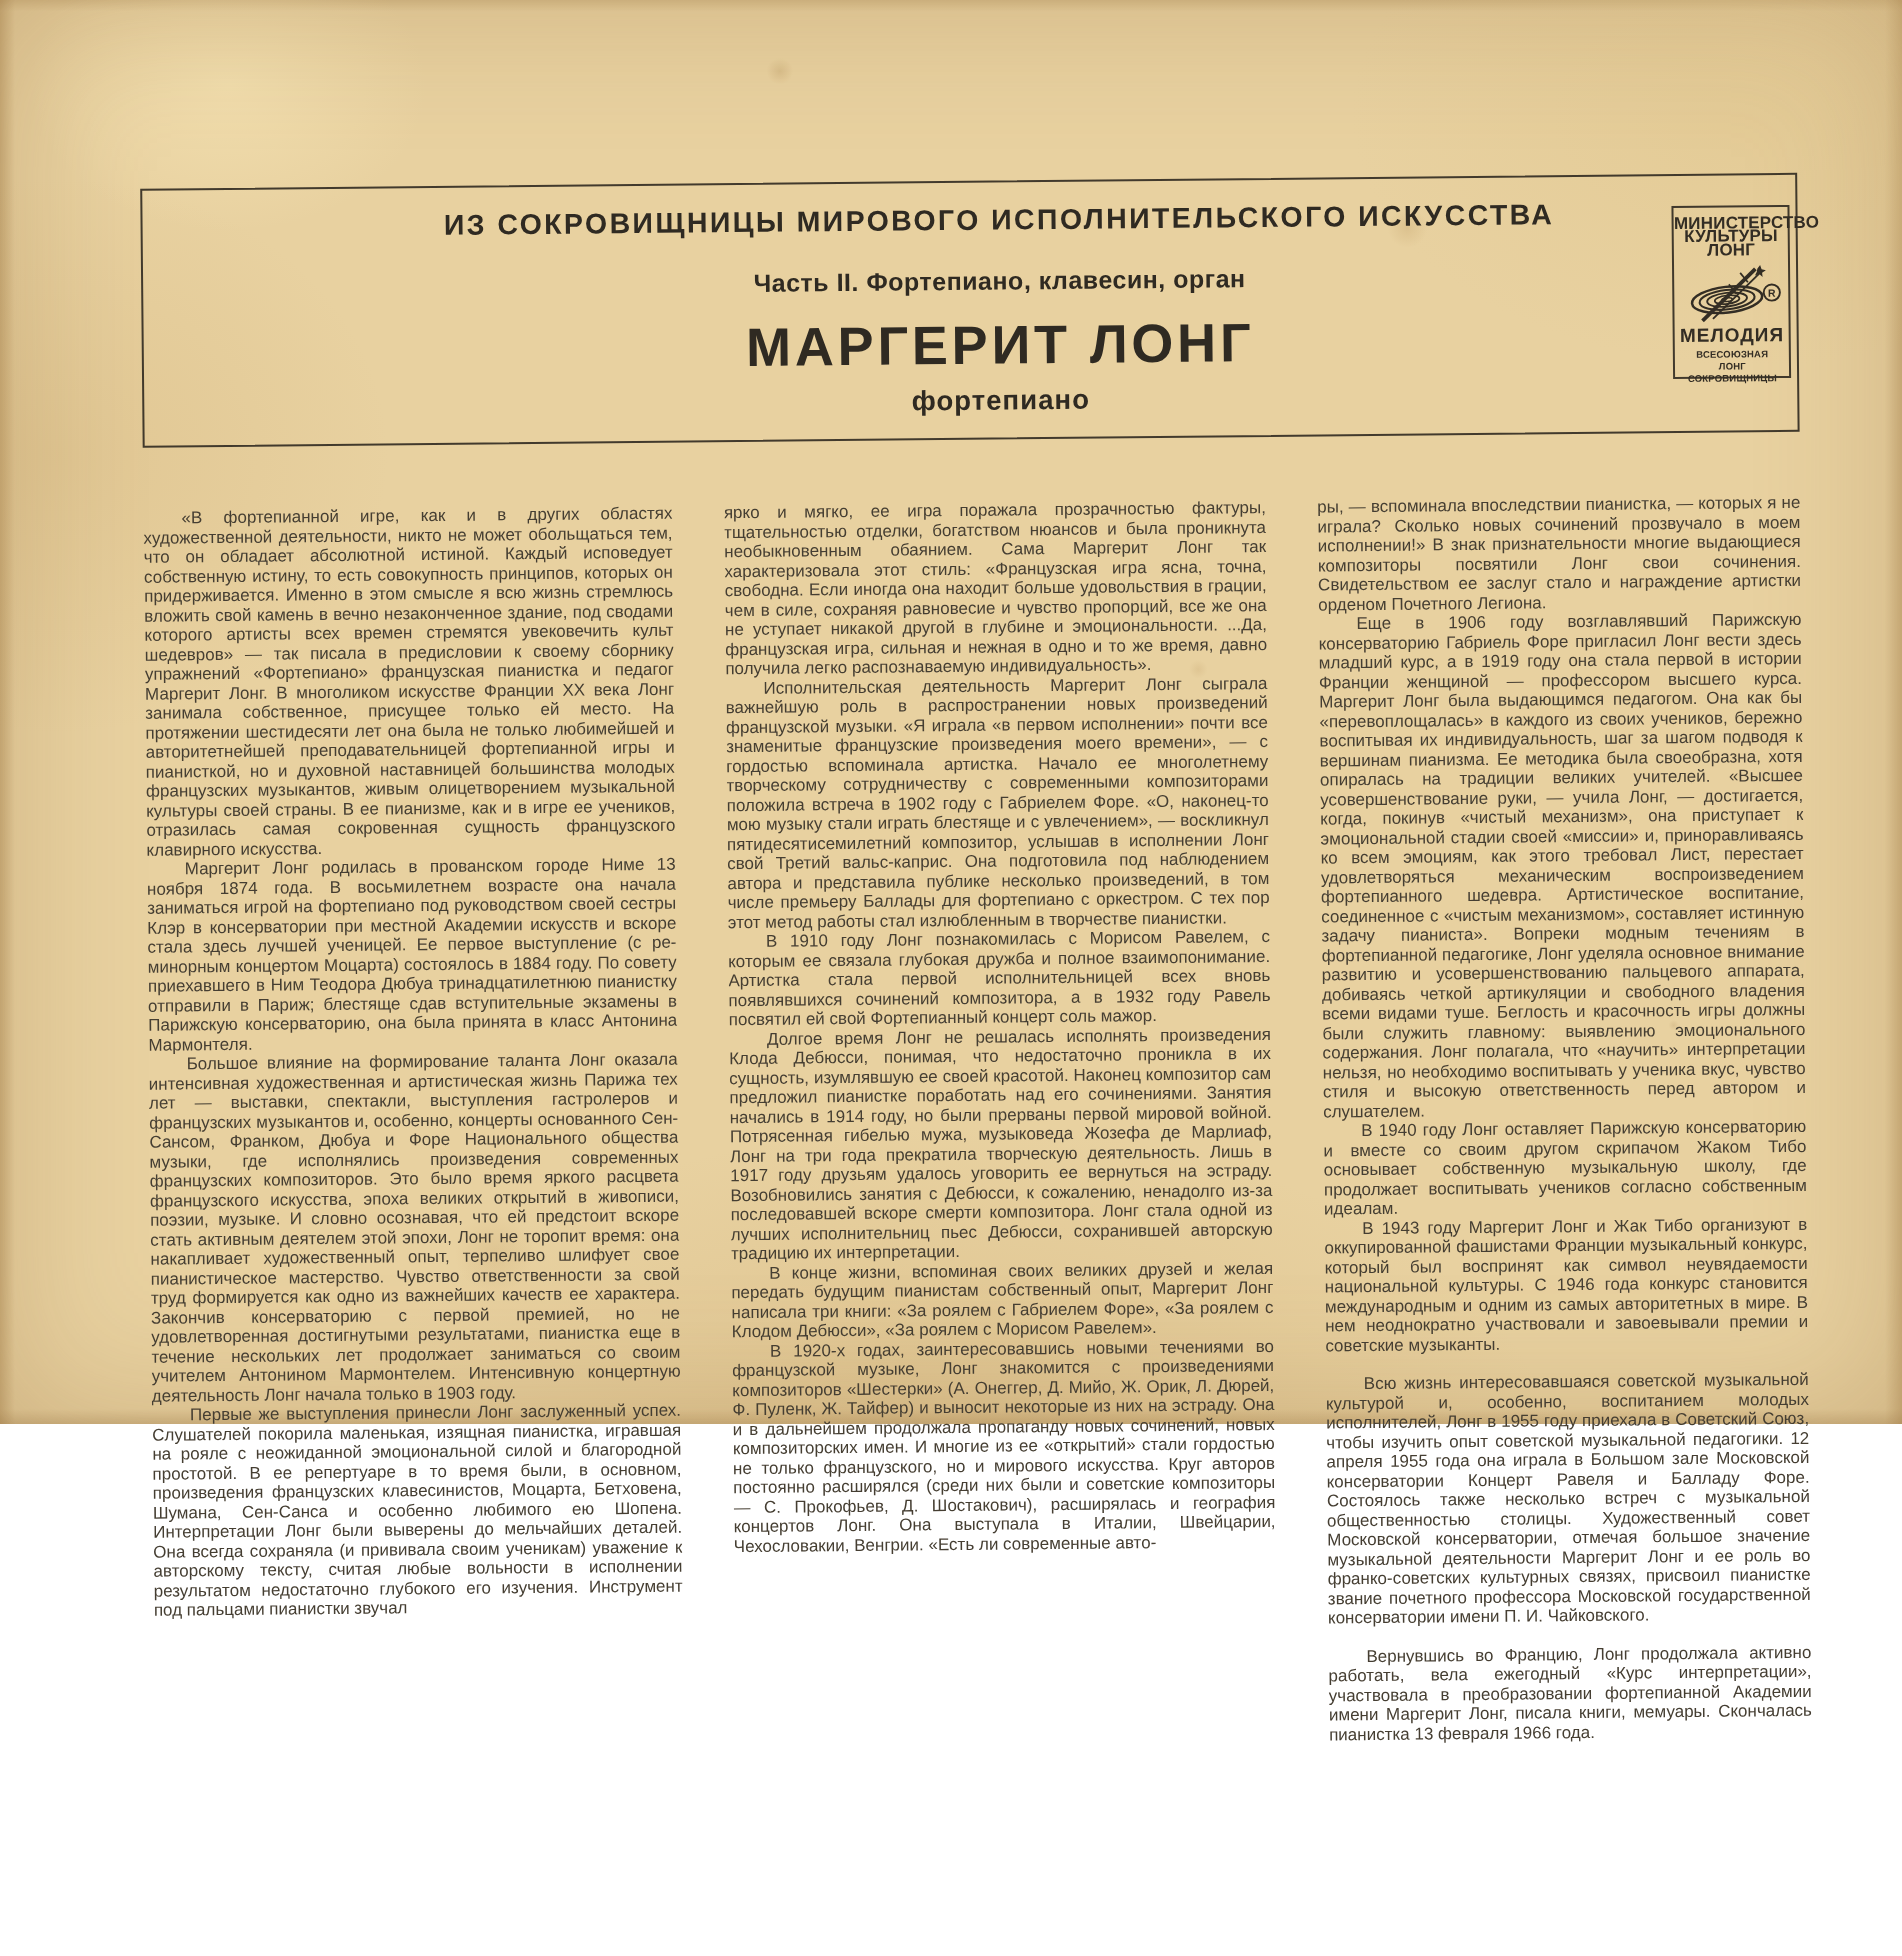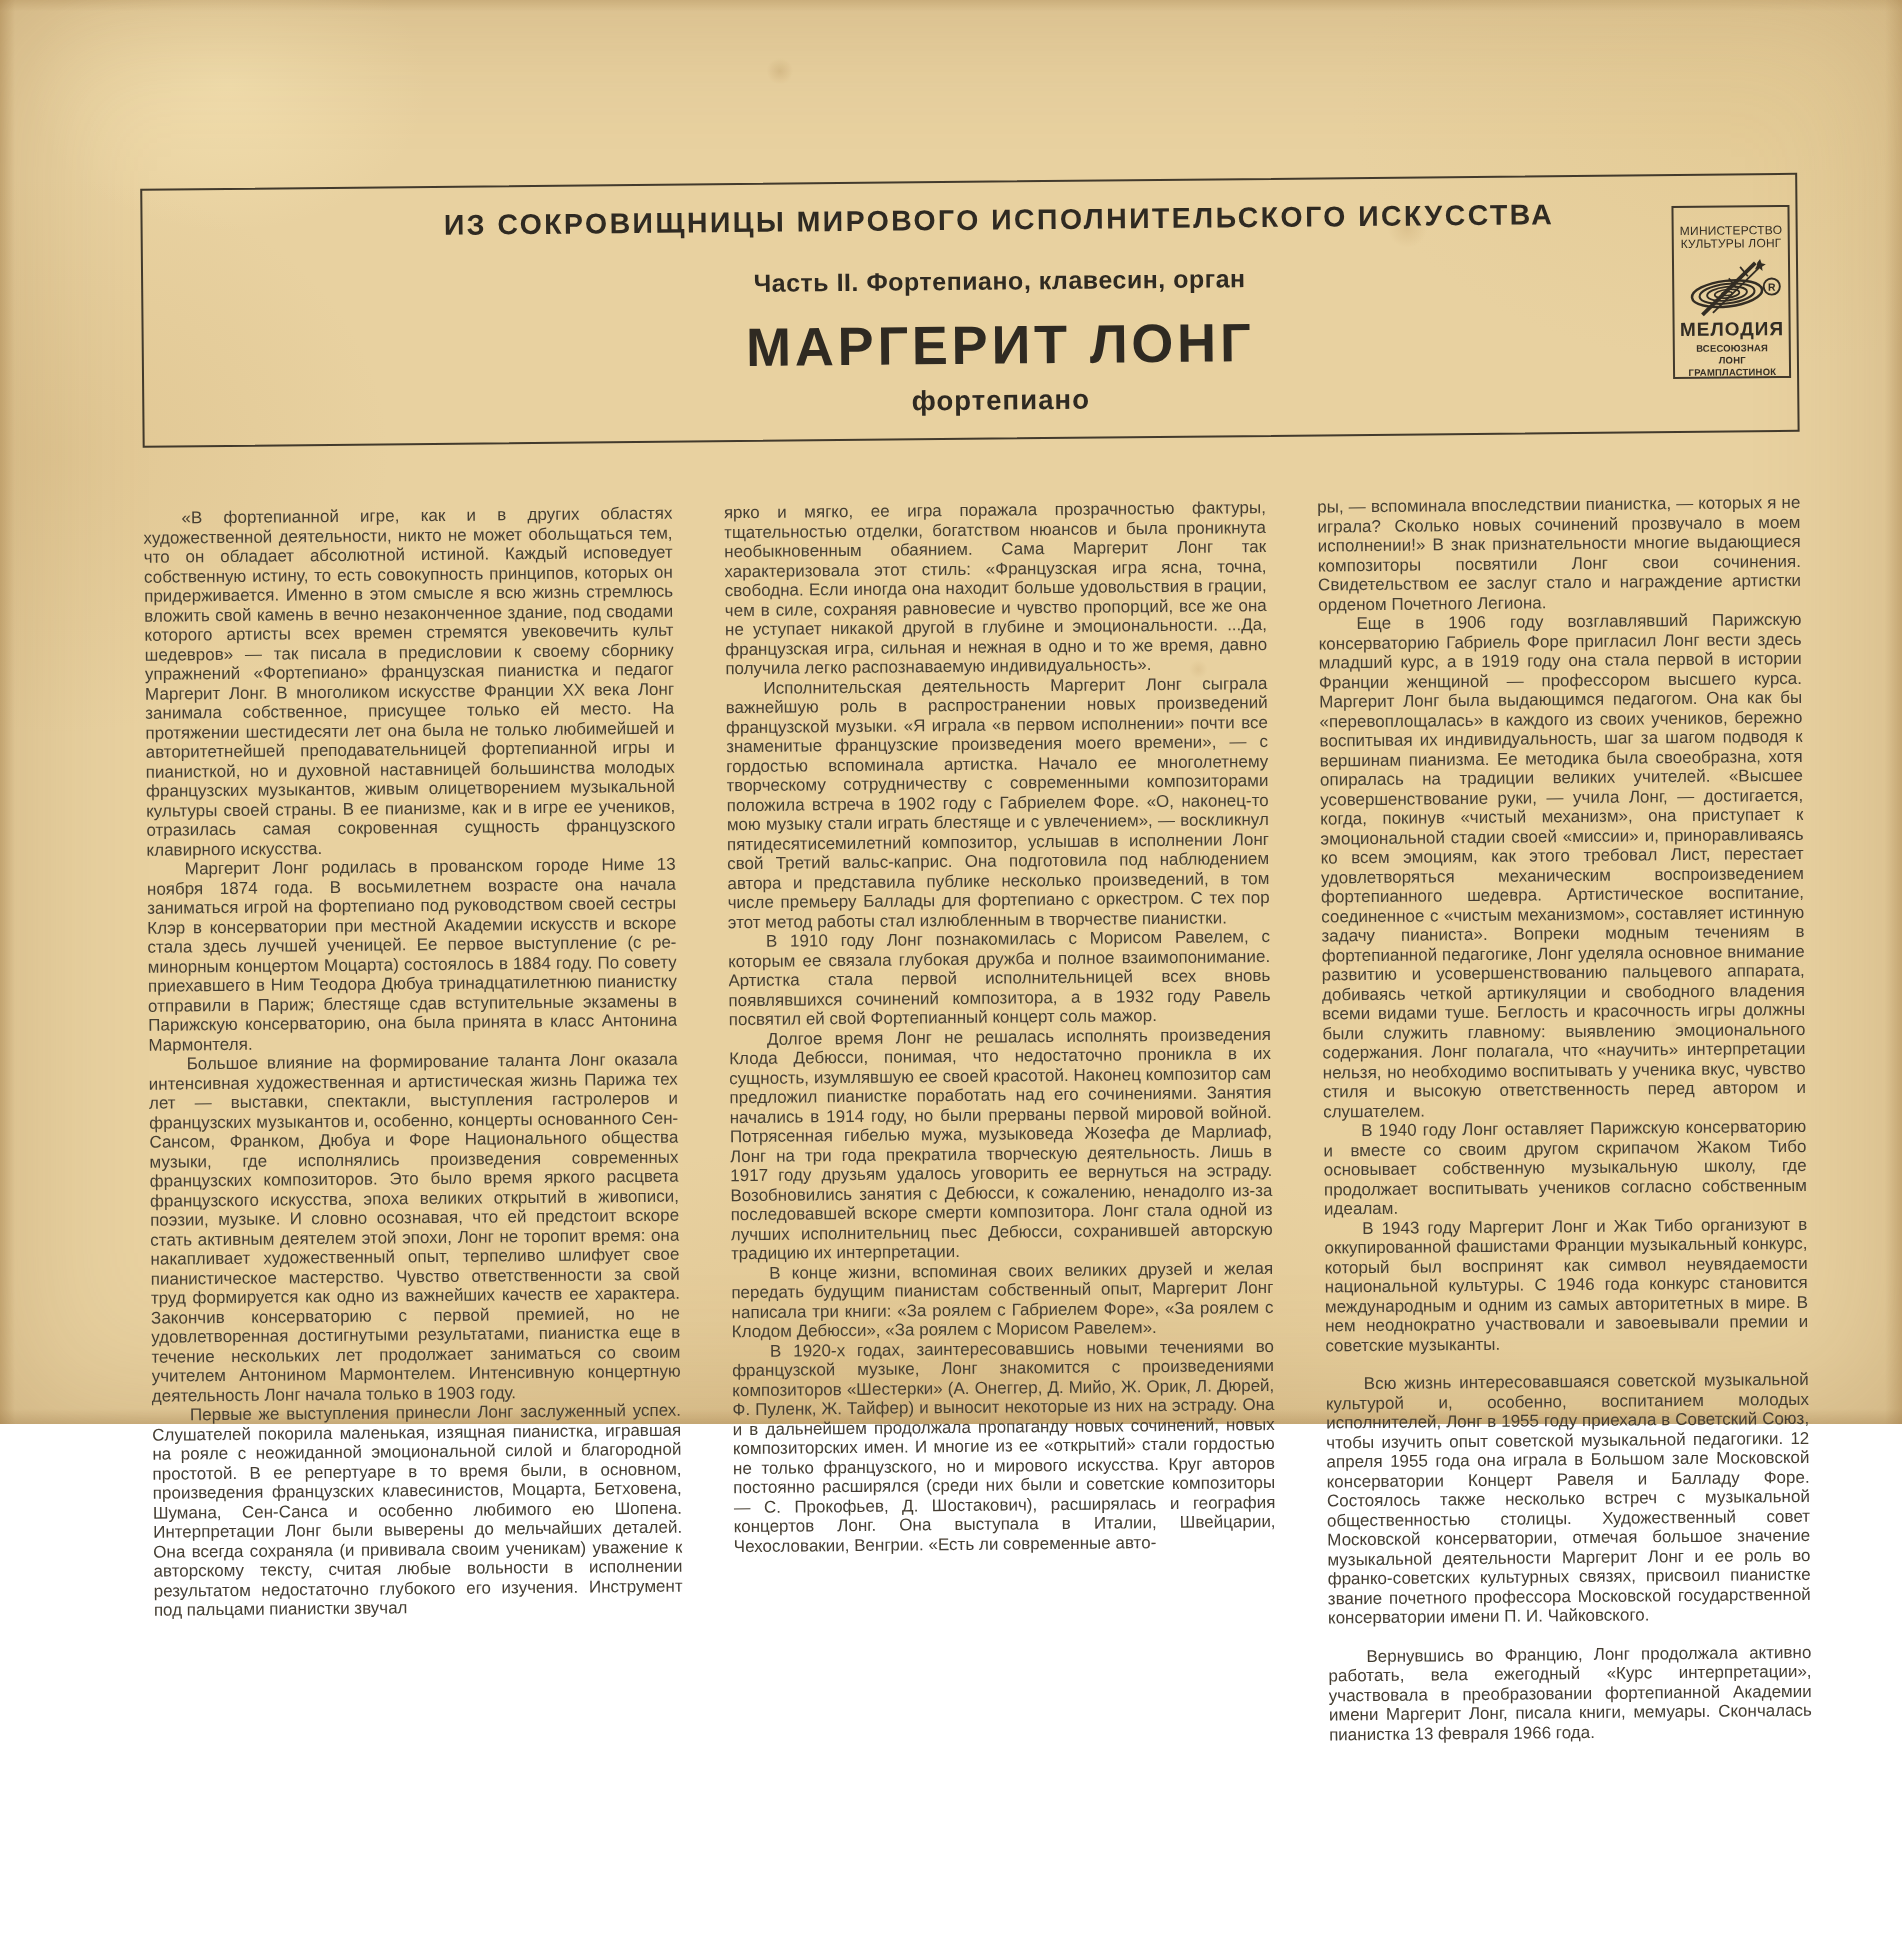--- a/index.html
+++ b/index.html
@@ -42,21 +42,21 @@
     color:#2f2a22;white-space:nowrap;}
   .series1{top:21px;font-size:28.5px;font-weight:bold;letter-spacing:2.4px;}
   .series2{top:84px;font-size:25px;font-weight:bold;letter-spacing:0.5px;}
   .artist {top:131px;font-size:54px;font-weight:bold;letter-spacing:3.8px;}
   .instr  {top:202px;font-size:27.6px;font-weight:bold;letter-spacing:1px;}
   .logo-box{
     position:absolute;right:5.7px;top:30px;width:118px;height:173px;
     border:2.9px solid rgba(42,36,28,.88);box-sizing:border-box;
     text-align:center;color:#332d24;padding-top:8.6px;
   }
-  .ministry{font-size:12px;line-height:13.8px;font-weight:normal;letter-spacing:0.2px;margin-top:8px;}
+  .ministry{font-size:17px;line-height:13.8px;font-weight:bold;letter-spacing:0.2px;}
   .emblem{display:block;margin:3.8px auto 0 auto;}
   .brand{font-size:19px;font-weight:bold;letter-spacing:1px;margin-top:1.9px;}
   .firm{font-size:9.5px;line-height:12px;font-weight:bold;letter-spacing:0.2px;margin-top:1.9px;}
   .columns{
     position:absolute;left:145px;top:501px;width:1657px;
     display:flex;justify-content:space-between;
   }
   .col{
     font-size:17px;line-height:19.5px;text-align:justify;
     height:1368px;overflow:hidden;color:#453e32;
@@ -102,21 +102,21 @@
           </g>
           <g>
             <circle cx="95" cy="33" r="8.5" fill="none" stroke="#332d24" stroke-width="2"></circle>
             <text x="95" y="37.5" text-anchor="middle" font-size="11" font-weight="bold" font-family="Liberation Sans, sans-serif" fill="#332d24">R</text>
           </g>
         </svg>
         <div class="brand">МЕЛОДИЯ</div>
         <div class="firm">
           <span>ВСЕСОЮЗНАЯ</span><br>
           <span>ЛОНГ</span><br>
-          <span>ГРАМПЛАСТИНОК</span>
+          <span>СОКРОВИЩНИЦЫ</span>
         </div>
       </div>
     </div>
 
     <div class="columns">
       <div class="col col1">
           <p class="para">«В фортепианной игре, как и в других областях художественной деятельности, никто не может обольщаться тем, что он обладает абсолютной истиной. Каждый исповедует собственную истину, то есть совокупность принципов, которых он придерживается. Именно в этом смысле я всю жизнь стремлюсь вложить свой камень в вечно незаконченное здание, под сводами которого артисты всех времен стремятся увековечить культ шедевров» — так писала в предисловии к своему сборнику упражнений «Фортепиано» французская пианистка и педагог Маргерит Лонг. В многоликом искусстве Франции XX века Лонг занимала собственное, присущее только ей место. На протяжении шестидесяти лет она была не только любимейшей и авторитетнейшей преподавательницей фортепианной игры и пианисткой, но и духовной наставницей большинства молодых французских музыкантов, живым олицетворением музыкальной культуры своей страны. В ее пианизме, как и в игре ее учеников, отразилась самая сокровенная сущность французского клавирного искусства.</p>
           <p class="para">Маргерит Лонг родилась в прованском городе Ниме 13 ноября 1874 года. В восьмилетнем возрасте она начала заниматься игрой на фортепиано под руководством своей сестры Клэр в консерватории при местной Академии искусств и вскоре стала здесь лучшей ученицей. Ее первое выступление (с ре-минорным концертом Моцарта) состоялось в 1884 году. По совету приехавшего в Ним Теодора Дюбуа тринадцатилетнюю пианистку отправили в Париж; блестяще сдав вступительные экзамены в Парижскую консерваторию, она была принята в класс Антонина Мармонтеля.</p>
           <p class="para">Большое влияние на формирование таланта Лонг оказала интенсивная художественная и артистическая жизнь Парижа тех лет — выставки, спектакли, выступления гастролеров и французских музыкантов и, особенно, концерты основанного Сен-Сансом, Франком, Дюбуа и Форе Национального общества музыки, где исполнялись произведения современных французских композиторов. Это было время яркого расцвета французского искусства, эпоха великих открытий в живописи, поэзии, музыке. И словно осознавая, что ей предстоит вскоре стать активным деятелем этой эпохи, Лонг не торопит время: она накапливает художественный опыт, терпеливо шлифует свое пианистическое мастерство. Чувство ответственности за свой труд формируется как одно из важнейших качеств ее характера. Закончив консерваторию с первой премией, но не удовлетворенная достигнутыми результатами, пианистка еще в течение нескольких лет продолжает заниматься со своим учителем Антонином Мармонтелем. Интенсивную концертную деятельность Лонг начала только в 1903 году.</p>
           <p class="para">Первые же выступления принесли Лонг заслуженный успех. Слушателей покорила маленькая, изящная пианистка, игравшая на рояле с неожиданной эмоциональной силой и благородной простотой. В ее репертуаре в то время были, в основном, произведения французских клавесинистов, Моцарта, Бетховена, Шумана, Сен-Санса и особенно любимого ею Шопена. Интерпретации Лонг были выверены до мельчайших деталей. Она всегда сохраняла (и прививала своим ученикам) уважение к авторскому тексту, считая любые вольности в исполнении результатом недостаточно глубокого его изучения. Инструмент под пальцами пианистки звучал</p>

